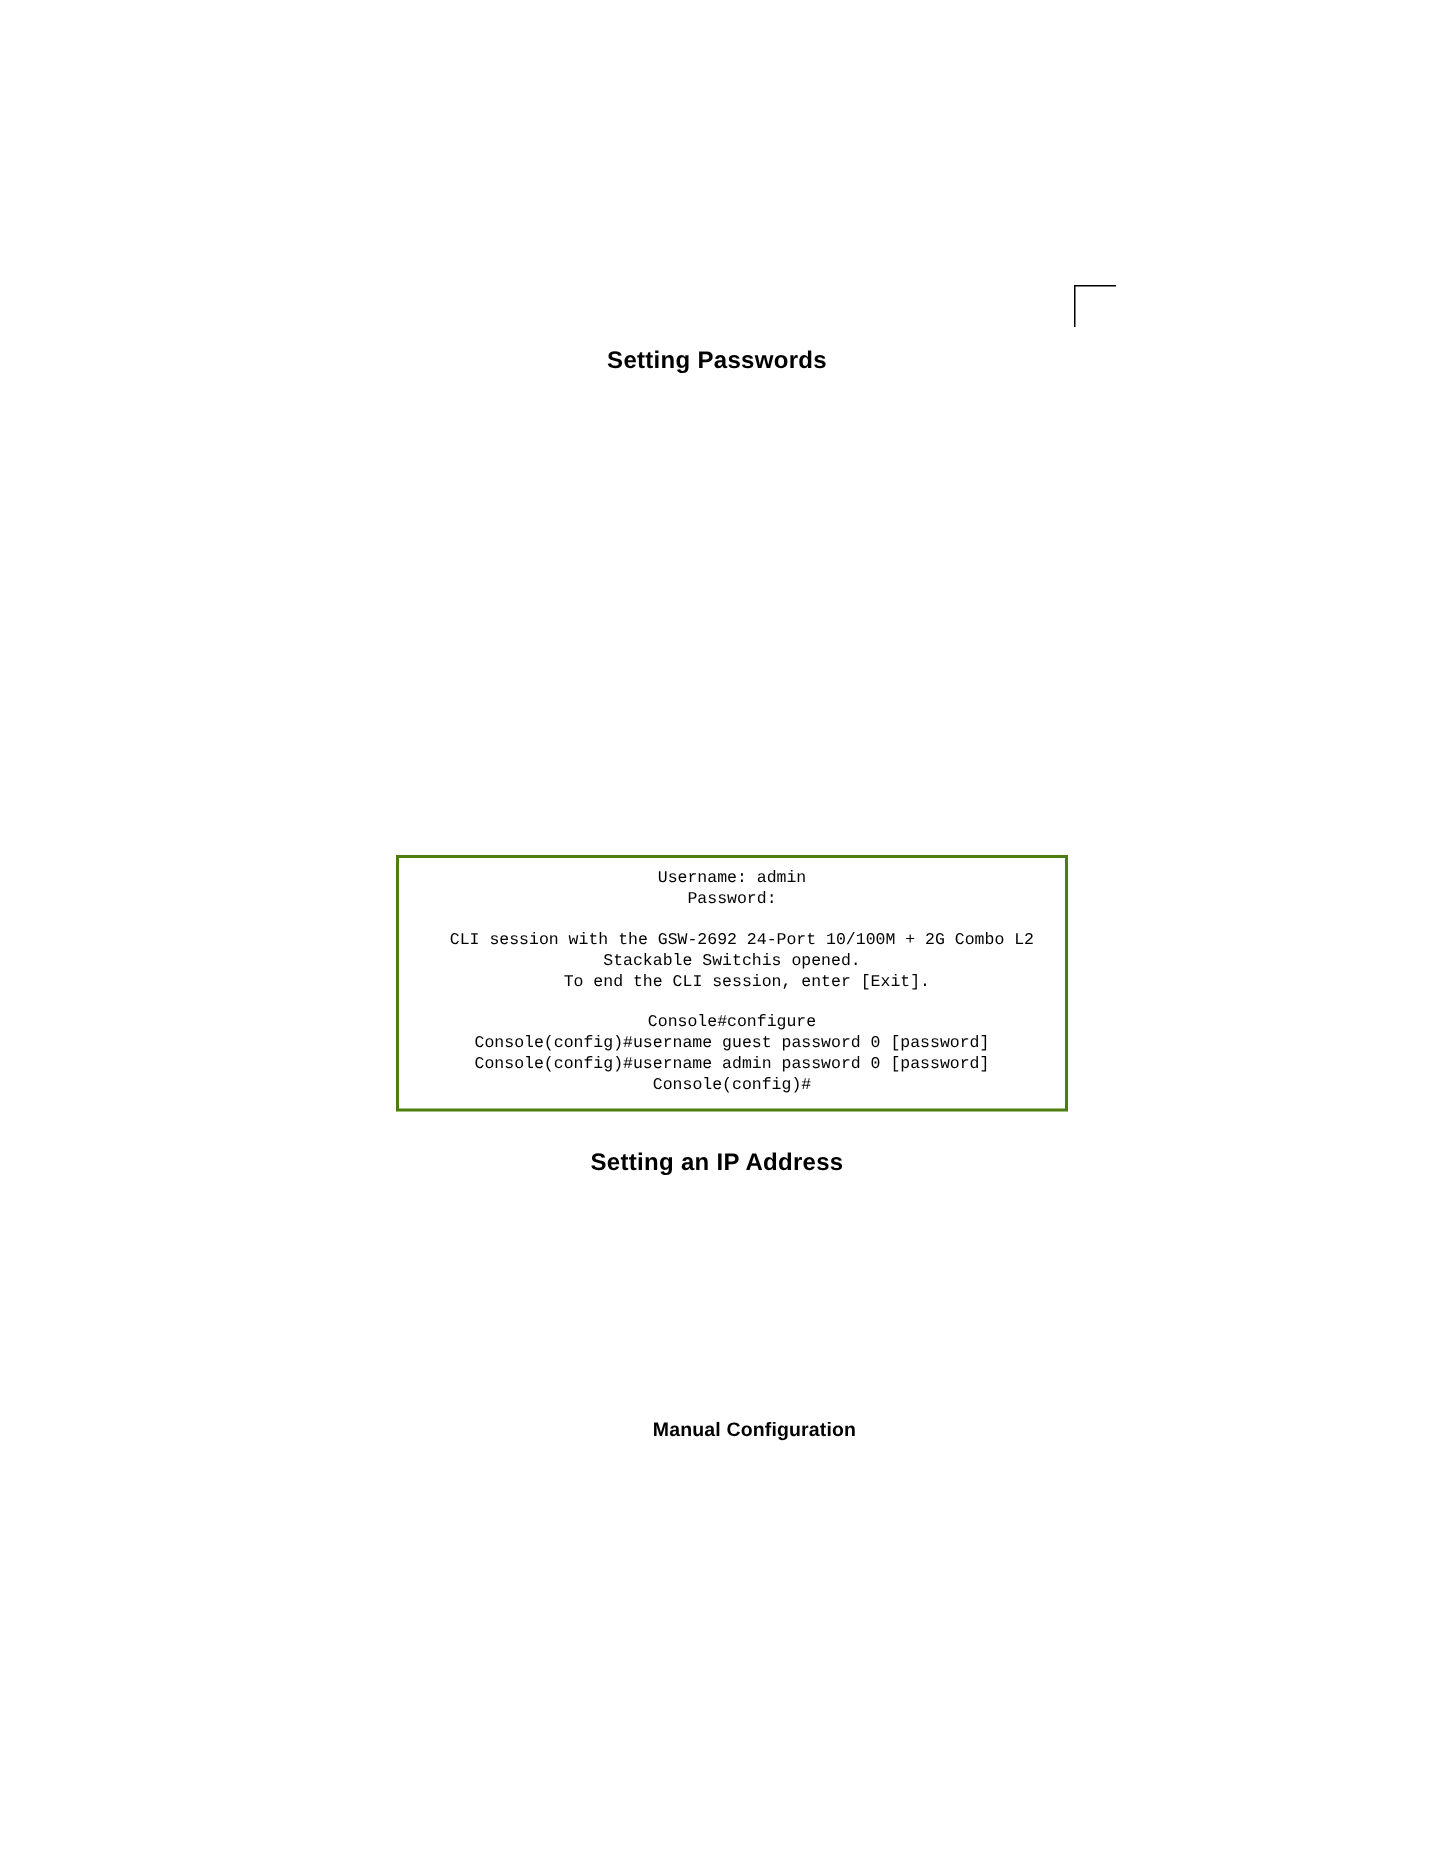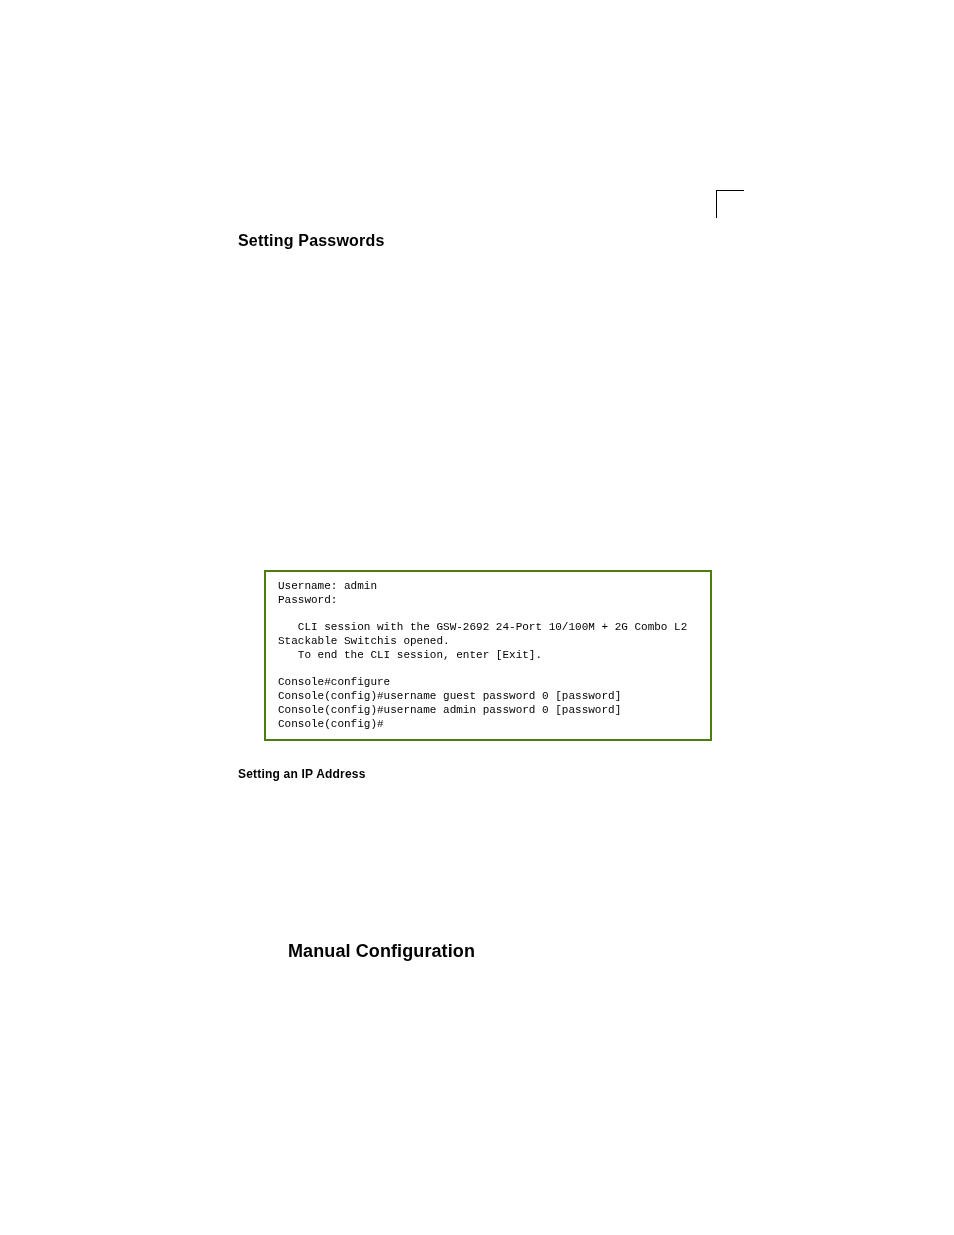--- a/index.html
+++ b/index.html
@@ -1,18 +1,19 @@
 <!DOCTYPE html>
 <html><head>
   <meta charset="utf-8">
   <style>
     * {
       margin: 0;
       padding: 0;
       box-sizing: border-box;
+      text-align: center;
     }
     body {
       width: 954px;
       height: 1235px;
       background: #ffffff;
       font-family: Arial, Helvetica, sans-serif;
       position: relative;
       color: #000;
     }
     .crop-mark {
@@ -44,27 +45,27 @@
       padding: 8px 12px;
       font-family: "Courier New", Courier, monospace;
       font-size: 11px;
       line-height: 1.25;
       white-space: pre;
       margin-left: 26px;
       margin-right: 6px;
       margin-bottom: 26px;
     }
     .heading-2 {
-      font-size: 12px;
+      font-size: 16px;
       font-weight: bold;
       margin-bottom: 160px;
       letter-spacing: 0.2px;
     }
     .heading-3 {
-      font-size: 18px;
+      font-size: 13px;
       font-weight: bold;
       margin-left: 26px;
       letter-spacing: 0.1px;
       padding-left: 24px;
     }
   </style>
 </head>
 <body>
 
 <div class="crop-mark"></div>

